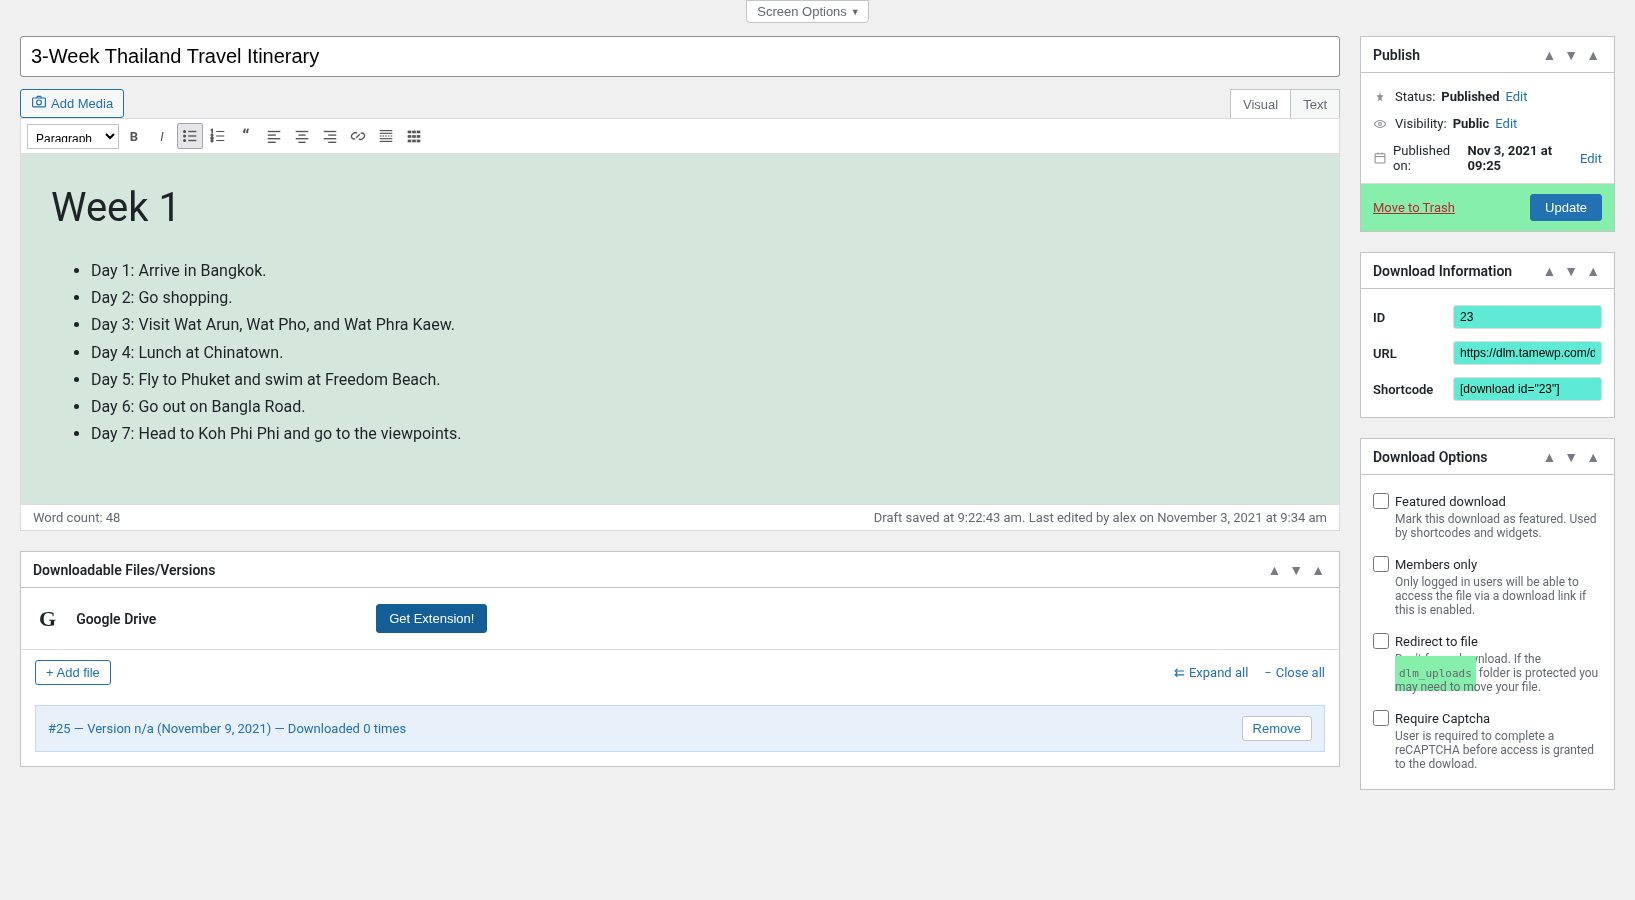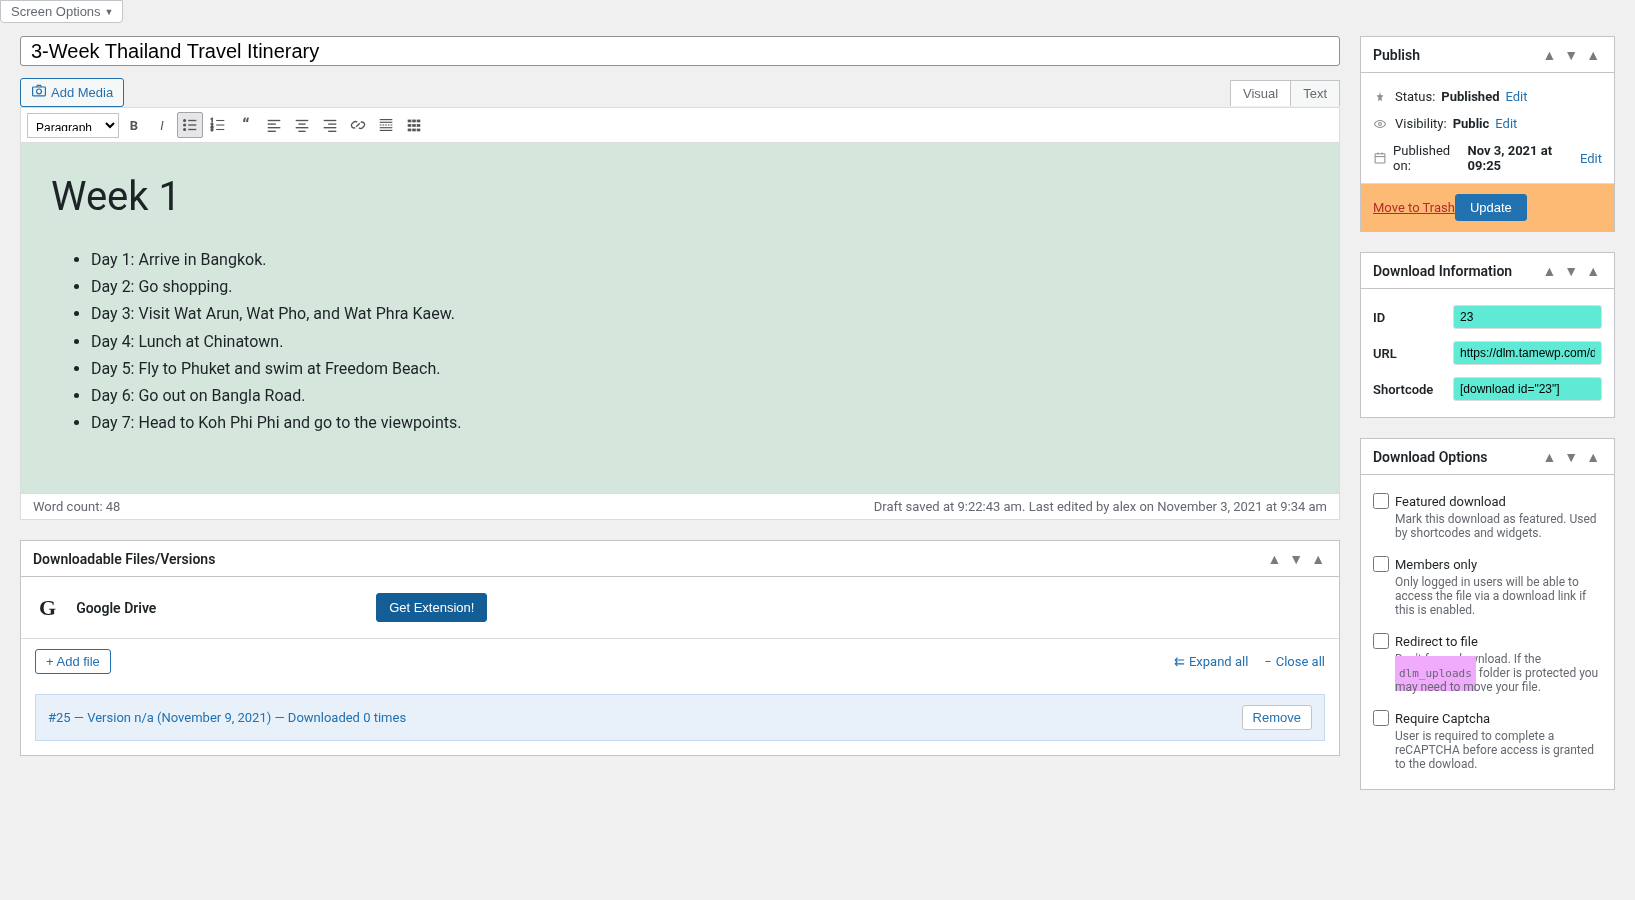--- a/index.html
+++ b/index.html
@@ -8,21 +8,21 @@
   font-size: 13px;
   color: #1d2327;
   background: #f0f0f1;
   min-width: 1635px;
 }
 .wrap {
   padding: 9px 20px 0 20px;
 }
 .header-row {
   display: flex;
-  justify-content: flex-start;
+  justify-content: center;
   padding: 0 20px 4px 0;
 }
 .screen-options-btn {
   background: #fff;
   border: 1px solid #c3c4c7;
   border-radius: 0 0 4px 4px;
   padding: 3px 8px 3px 10px;
   font-size: 13px;
   color: #646970;
   cursor: pointer;
@@ -60,25 +60,24 @@
 }
 .col-left { flex: 1; min-width: 0; }
 .col-right { width: 255px; flex-shrink: 0; }
 .title-input {
   width: 100%;
   font-size: 20px;
   padding: 4px 10px;
   border: 1px solid #8c8f94;
   background: #fff;
   border-radius: 3px;
-  height: 30px;
+  height: 41px;
 }
 .media-row {
   display: flex;
-  align-items: center;
   justify-content: space-between;
   margin-top: 12px;
 }
 .add-media-btn {
   border: 1px solid #2271b1;
   color: #2271b1;
   background: #f6f7f7;
   padding: 4px 10px;
   border-radius: 3px;
   font-size: 13px;
@@ -193,23 +192,24 @@
   display: flex;
   align-items: center;
   gap: 6px;
   padding: 6px 0;
   color: #1d2327;
 }
 .misc-pub-item .icon { color: #8c8f94; width: 16px; display: inline-flex; }
 .misc-pub-item a { color: #2271b1; text-decoration: none; }
 .publish-actions {
   border-top: 1px solid #dcdcde;
-  background: #fdba74;
+  background: #86efac;
   padding: 10px 12px;
   display: flex;
+  justify-content: space-between;
   align-items: center;
 }
 .trash-link { color: #b32d2e; text-decoration: underline; font-size: 13px; cursor: pointer; }
 .button-primary {
   background: #2271b1;
   border: 1px solid #2271b1;
   color: #fff;
   padding: 5px 14px;
   border-radius: 3px;
   font-size: 13px;
@@ -228,21 +228,21 @@
   background: #5eead4;
   border: 1px solid #dcdcde;
   padding: 4px 6px;
   font-size: 12px;
   border-radius: 3px;
 }
 .opt-row { padding: 8px 0; border: none; }
 .opt-row .opt-head { display: flex; align-items: center; gap: 6px; }
 .opt-row .opt-head input[type=checkbox] { width: 16px; height: 16px; }
 .opt-row .opt-desc { font-size: 12px; color: #646970; margin-top: 3px; margin-left: 22px; }
-.opt-row code { background: #f0abfc; padding: 11px 4px; font-size: 11px; }
+.opt-row code { background: #86efac; padding: 11px 4px; font-size: 11px; }
 .files-postbox .postbox-inside { padding: 0; }
 .gdrive-row {
   display: flex;
   align-items: center;
   padding: 16px 18px;
   gap: 20px;
 }
 .g-icon {
   font-family: "Times New Roman", serif;
   font-size: 22px;

